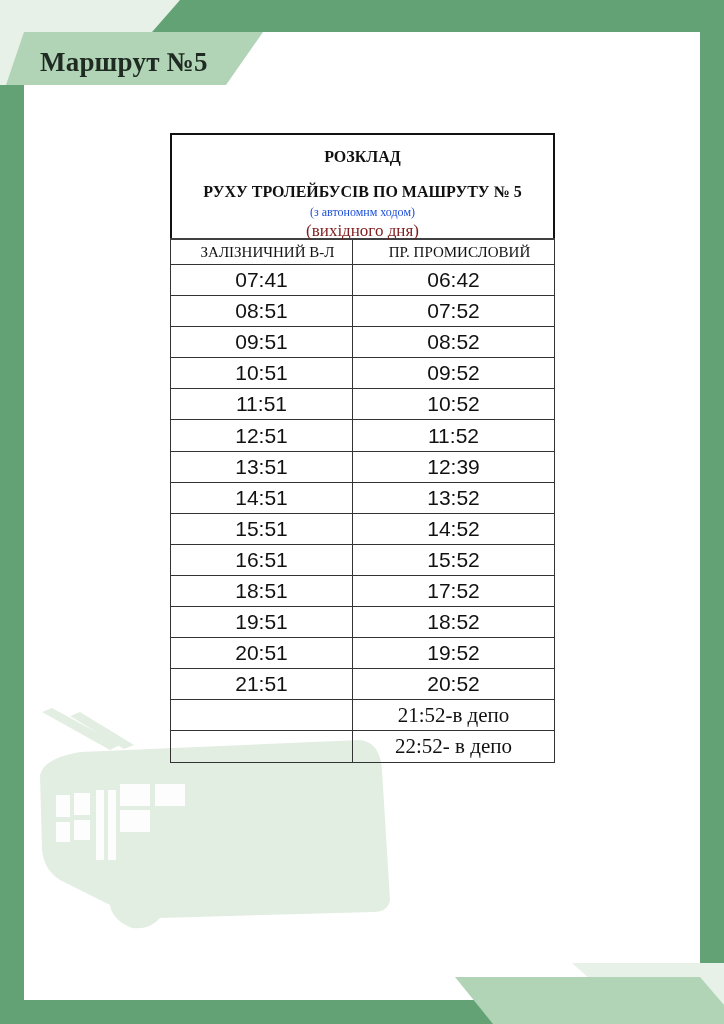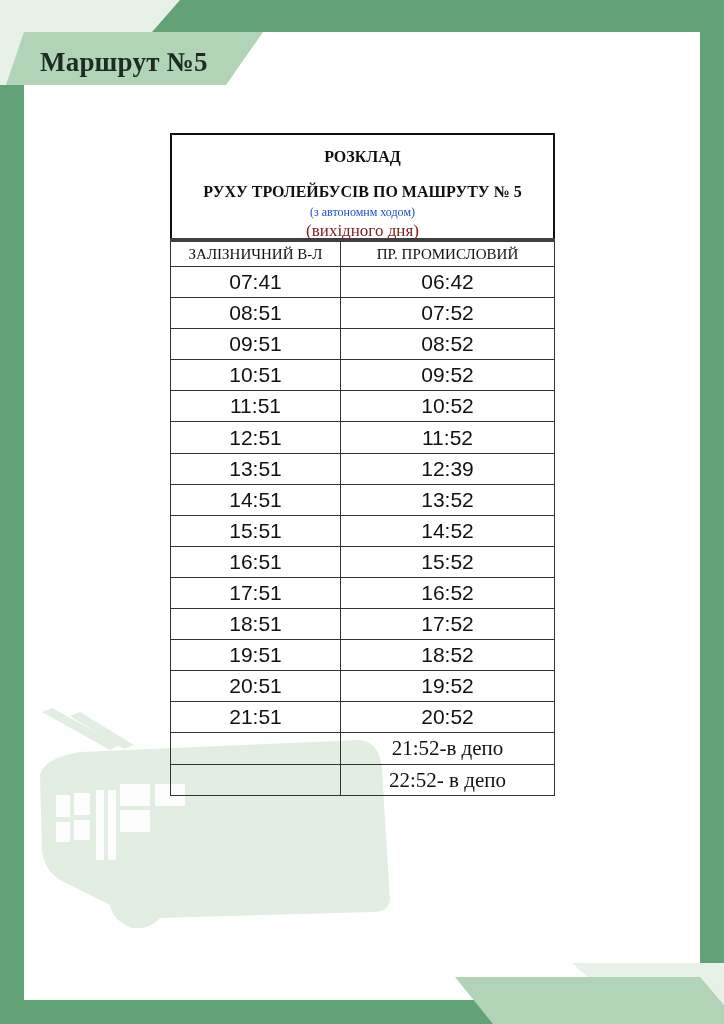--- a/index.html
+++ b/index.html
@@ -14,21 +14,21 @@
     border:2px solid #111; border-bottom:none; height:105px; box-sizing:border-box;
     text-align:center; background:rgba(255,255,255,0.0);
   }
   .h1 { font-weight:bold; font-size:16px; margin-top:13px; line-height:18px; color:#111; }
   .h2 { font-weight:bold; font-size:16px; margin-top:17px; line-height:18px; color:#111; }
   .h3 { font-weight:normal; font-size:12px; margin-top:2px; line-height:18px; color:#1d4ed8; }
   .h4 { font-size:17px; margin-top:1px; line-height:18px; color:#7f1d1d; }
   table { border-collapse:collapse; width:385px; table-layout:fixed; }
   td { border:1.5px solid #333; text-align:center; padding:0; height:30px; color:#111; }
   td.c1 { width:169px; }
-  tr.colhead td { height:24px; font-size:15px; font-family:"Liberation Serif", serif; border-top:4px solid #404040; }
+  tr.colhead td { height:24px; font-size:15px; font-family:"Liberation Serif", serif; border-top:2px solid #404040;padding-left:12px; }
   td.time { font-family:"Liberation Sans", sans-serif; font-size:21px; line-height:30px; }
   td.depo { font-family:"Liberation Serif", serif; font-size:21px; line-height:30px; }
   tr.row td { height:30.1px; }
 </style>
 </head>
 <body>
 
 <svg class="layer" viewBox="0 0 724 1024" xmlns="http://www.w3.org/2000/svg">
 
   <polygon points="0,0 180,0 152,32 24,32 24,85 0,85" fill="#e7f1e7"></polygon>
@@ -114,24 +114,20 @@
         </tr>
     <tr class="row">
           <td class="c1 time">15:51</td>
           <td class="time">14:52</td>
         </tr>
     <tr class="row">
           <td class="c1 time">16:51</td>
           <td class="time">15:52</td>
         </tr>
     <tr class="row">
-          <td class="c1 time">17:51</td>
-          <td class="time">16:52</td>
-        </tr>
-    <tr class="row">
           <td class="c1 time">18:51</td>
           <td class="time">17:52</td>
         </tr>
     <tr class="row">
           <td class="c1 time">19:51</td>
           <td class="time">18:52</td>
         </tr>
     <tr class="row">
           <td class="c1 time">20:51</td>
           <td class="time">19:52</td>

